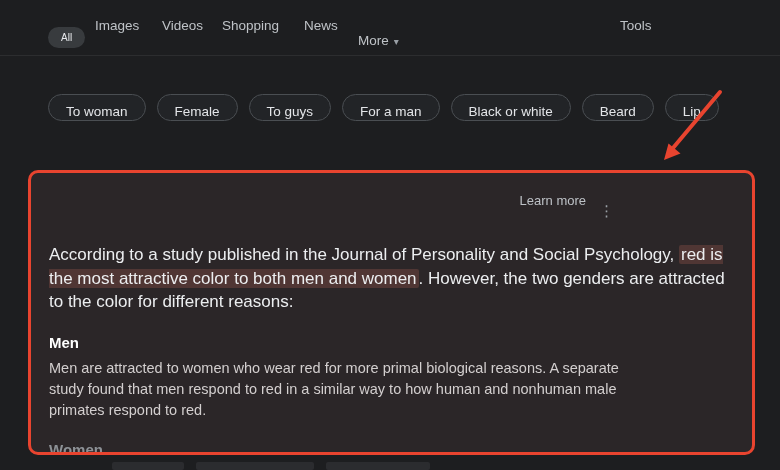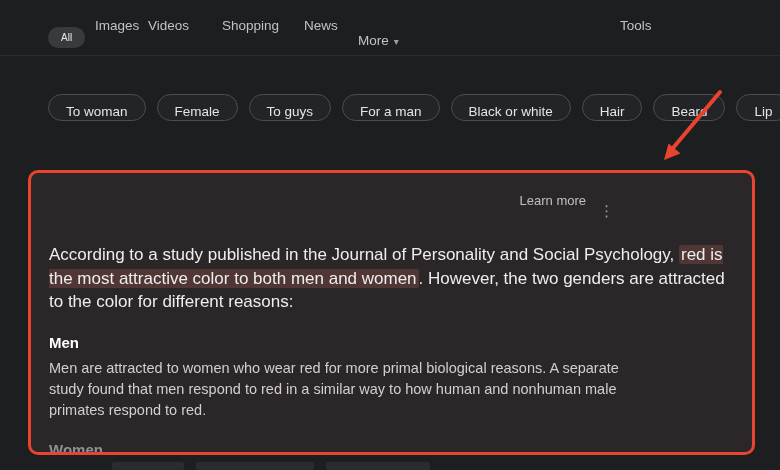--- a/index.html
+++ b/index.html
@@ -15,21 +15,21 @@
   
   .nav-bar {
     position:absolute; top:0; left:0; width:780px; height:56px;
     border-bottom:1px solid rgba(255,255,255,0.07);
     background:#1d1e20;
   }
   .nav-tab {
     position:absolute; font-size:13.5px; color:#bfc3c7; cursor:pointer; white-space:nowrap;
   }
   .tab-images   { left:95px;  top:18px; }
-  .tab-videos   { left:148px; top:18px; }
+  .tab-videos   { left:162px; top:18px; }
   .tab-shopping { left:222px; top:18px; }
   .tab-news     { left:304px; top:18px; }
   .tab-tools    { left:620px; top:18px; }
   .tab-more     { left:358px; top:33px; color:#bfc3c7; }
   .tab-more .caret { font-size:10px; color:#9aa0a6; margin-left:5px; }
   .tab-all {
     position:absolute; left:48px; top:27px;
     background:#383b3e; color:#e8eaed;
     border-radius:15px; padding:5px 13px; font-size:10px;
   }
@@ -116,21 +116,20 @@
     </div>
     <div class="nav-tab tab-tools">Tools</div>
   </div>
 
   <div class="chips-row">
     <div class="chip">To woman</div>
     <div class="chip">Female</div>
     <div class="chip">To guys</div>
     <div class="chip">For a man</div>
     <div class="chip">Black or white</div>
-    <div class="chip">Hair</div>
     <div class="chip">Beard</div>
     <div class="chip">Lip</div>
 
   </div>
 
   <div class="ai-box">
     <div class="ai-head">
       <span class="learn-more">Learn more</span>
       <span class="kebab">⋮</span>
     </div>

